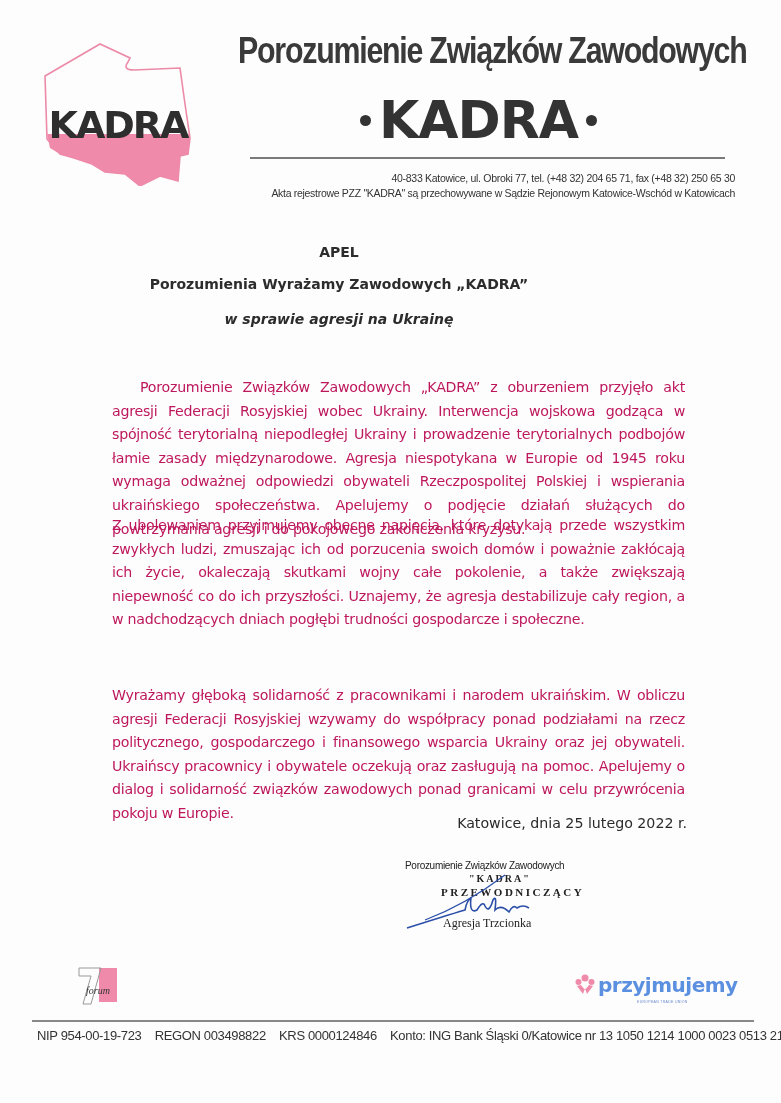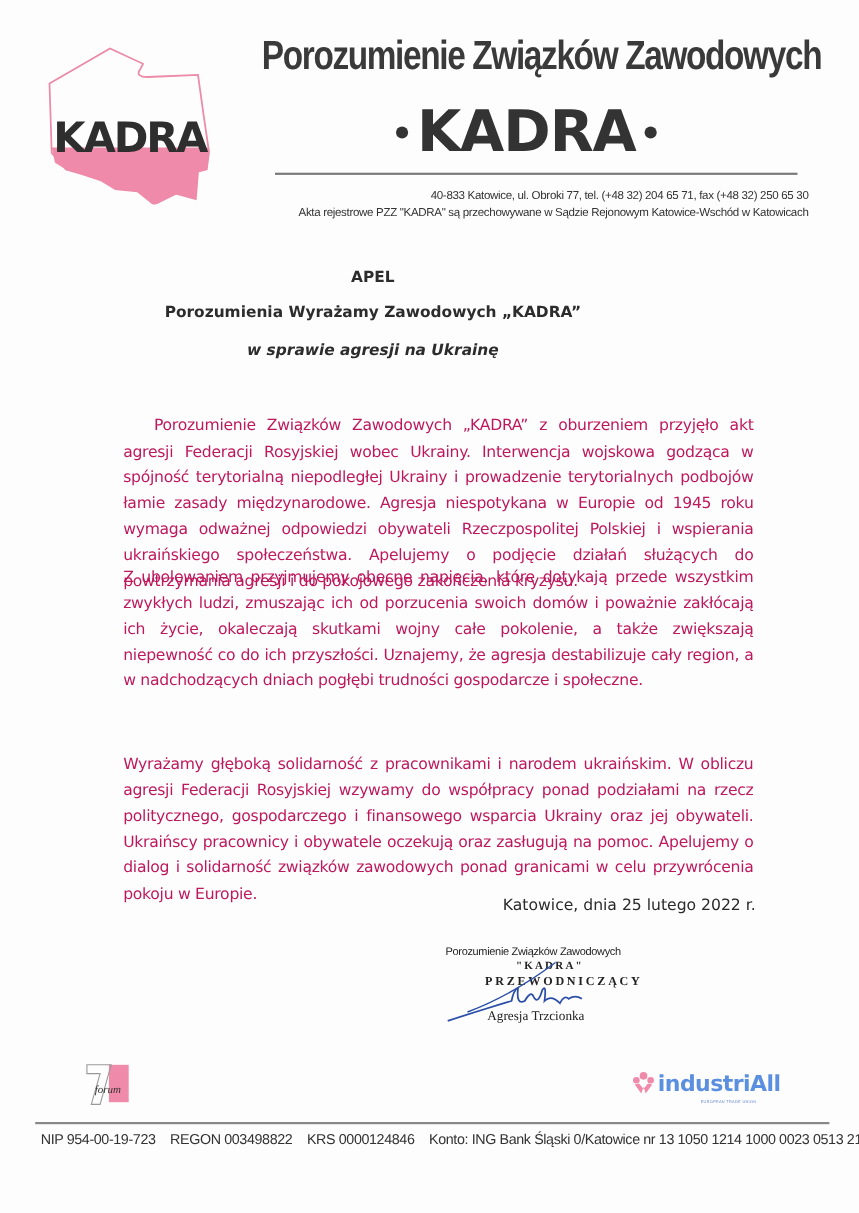--- a/index.html
+++ b/index.html
@@ -120,21 +120,21 @@
   </svg>
 </div>
 
 <div id="industriall" class="abs">
   <svg width="20" height="22" viewBox="0 0 20 22">
     <circle cx="10" cy="4" r="3.5" fill="#f08aaa"></circle>
     <circle cx="3.5" cy="8" r="3" fill="#f08aaa"></circle>
     <circle cx="16.5" cy="8" r="3" fill="#f08aaa"></circle>
     <path d="M2 12 L8 20 L10 14 L12 20 L18 12 L14 11 L10 16 L6 11 Z" fill="#f08aaa"></path>
   </svg>
-  <span id="industriall-word">industriAll</span>
+  <span id="industriall-word">przyjmujemy</span>
   <span id="industriall-sub">EUROPEAN TRADE UNION</span>
 </div>
 
 <div id="footer-rule" class="abs"></div>
 
 <div id="footer-text" class="abs">
   <span>NIP 954-00-19-723</span>
   <span>REGON 003498822</span>
   <span>KRS 0000124846</span>
   <span>Konto: ING Bank Śląski 0/Katowice nr 13 1050 1214 1000 0023 0513 2124</span>

